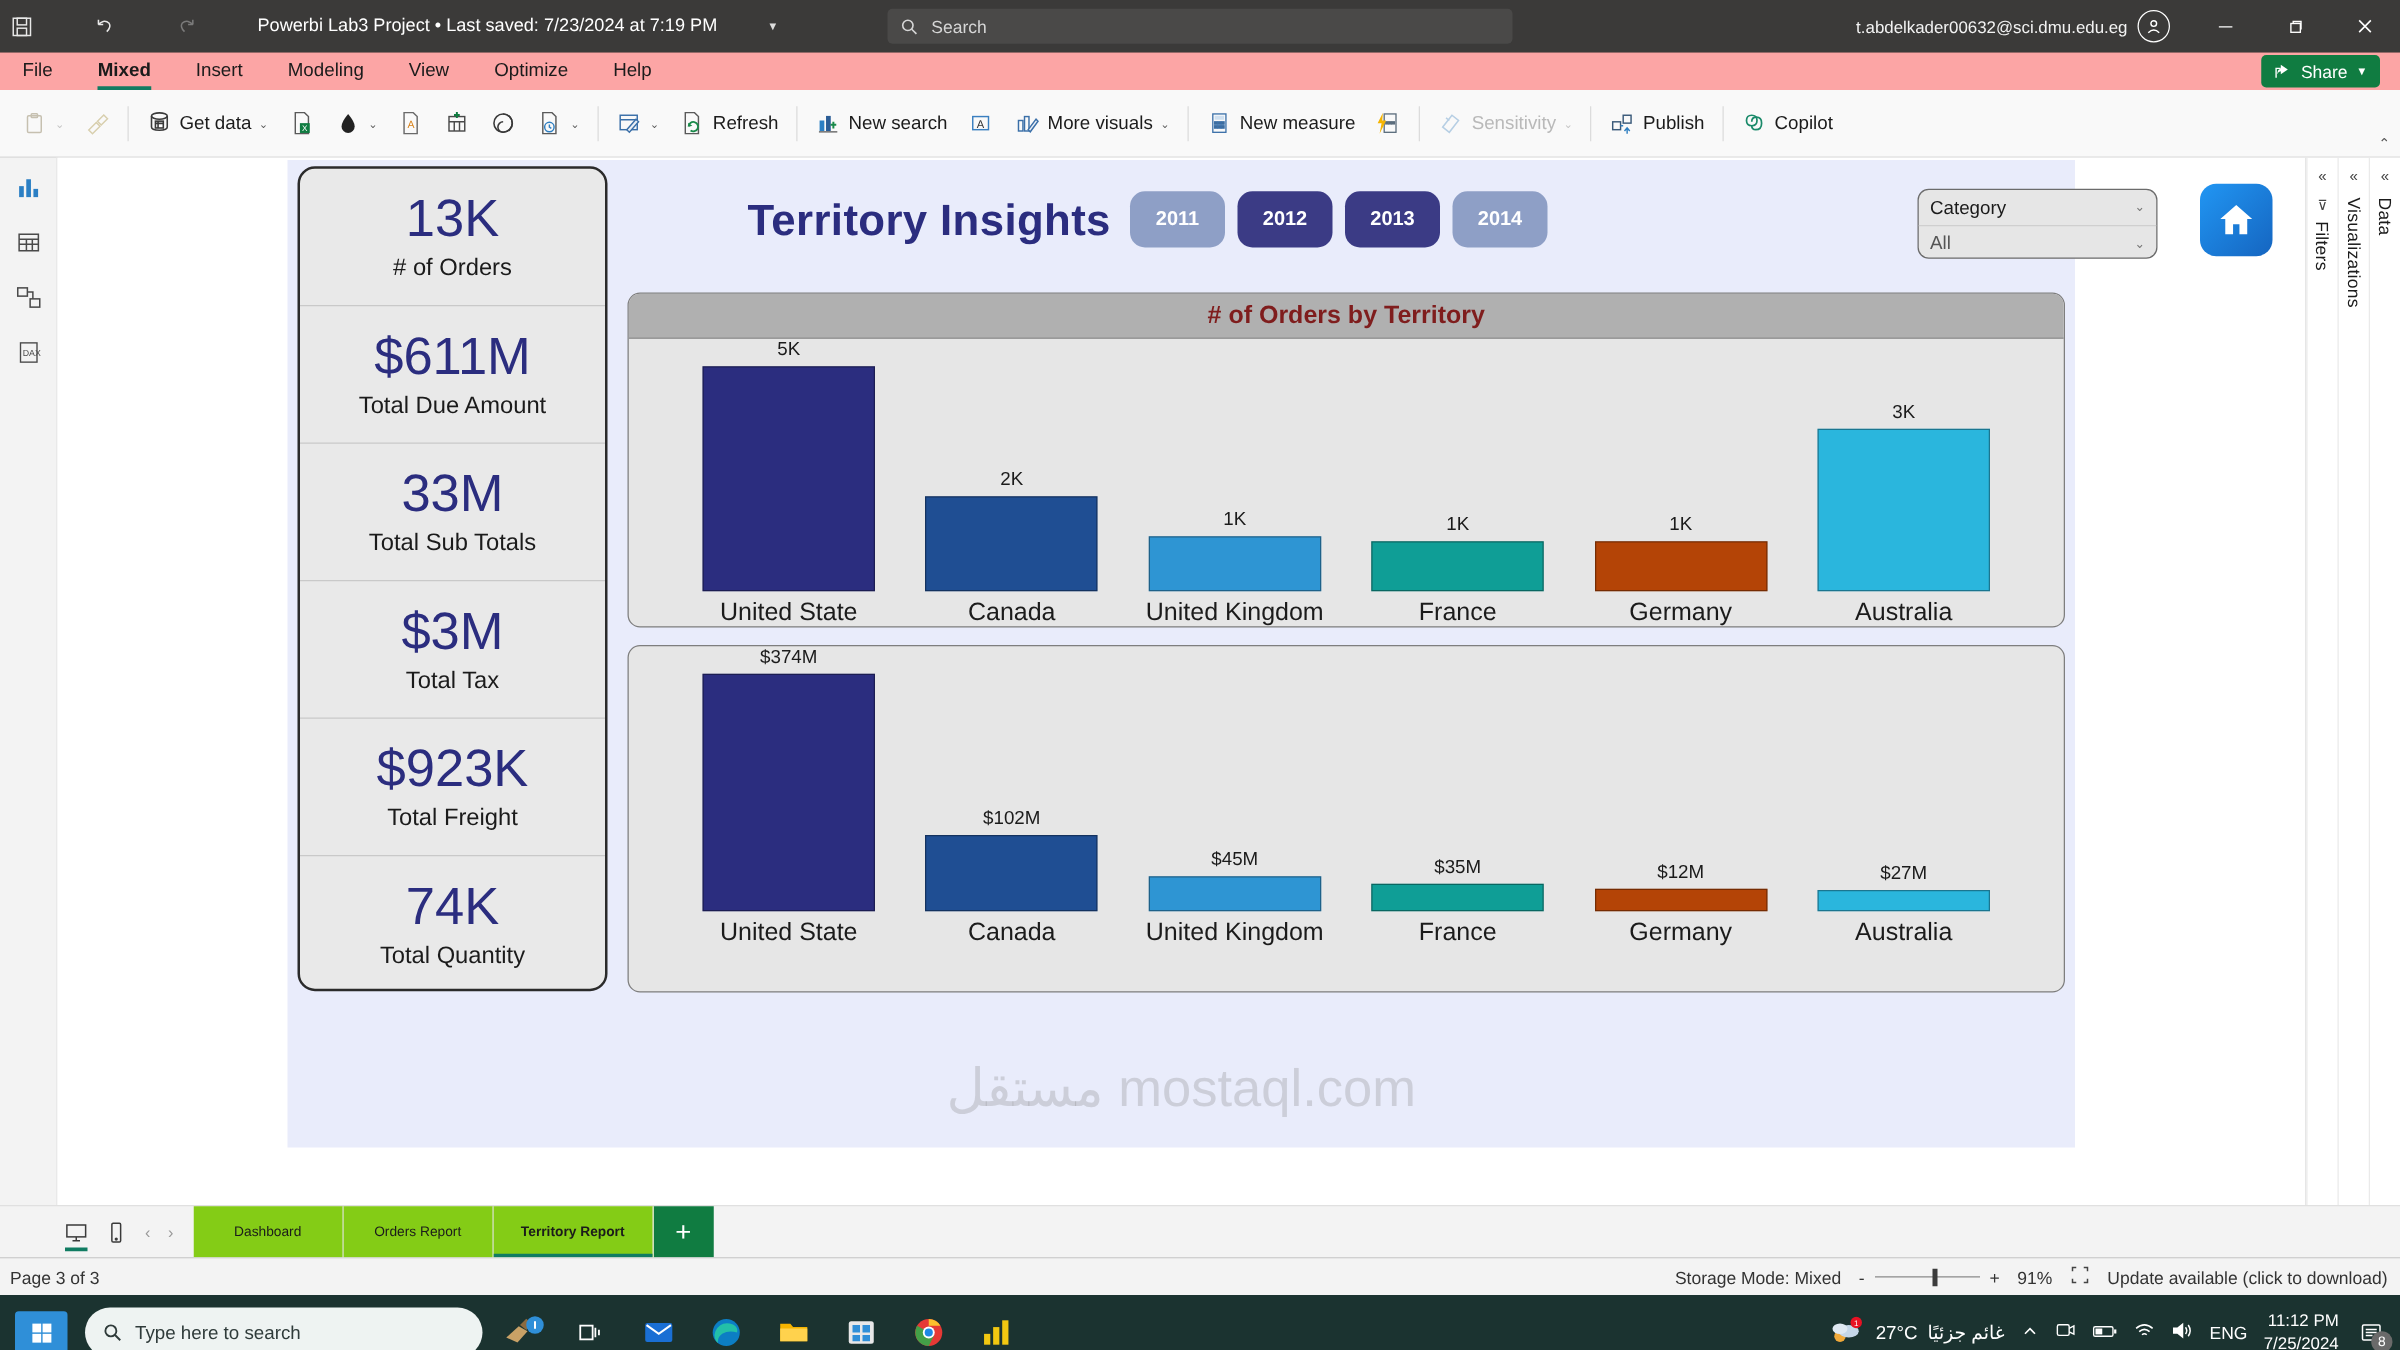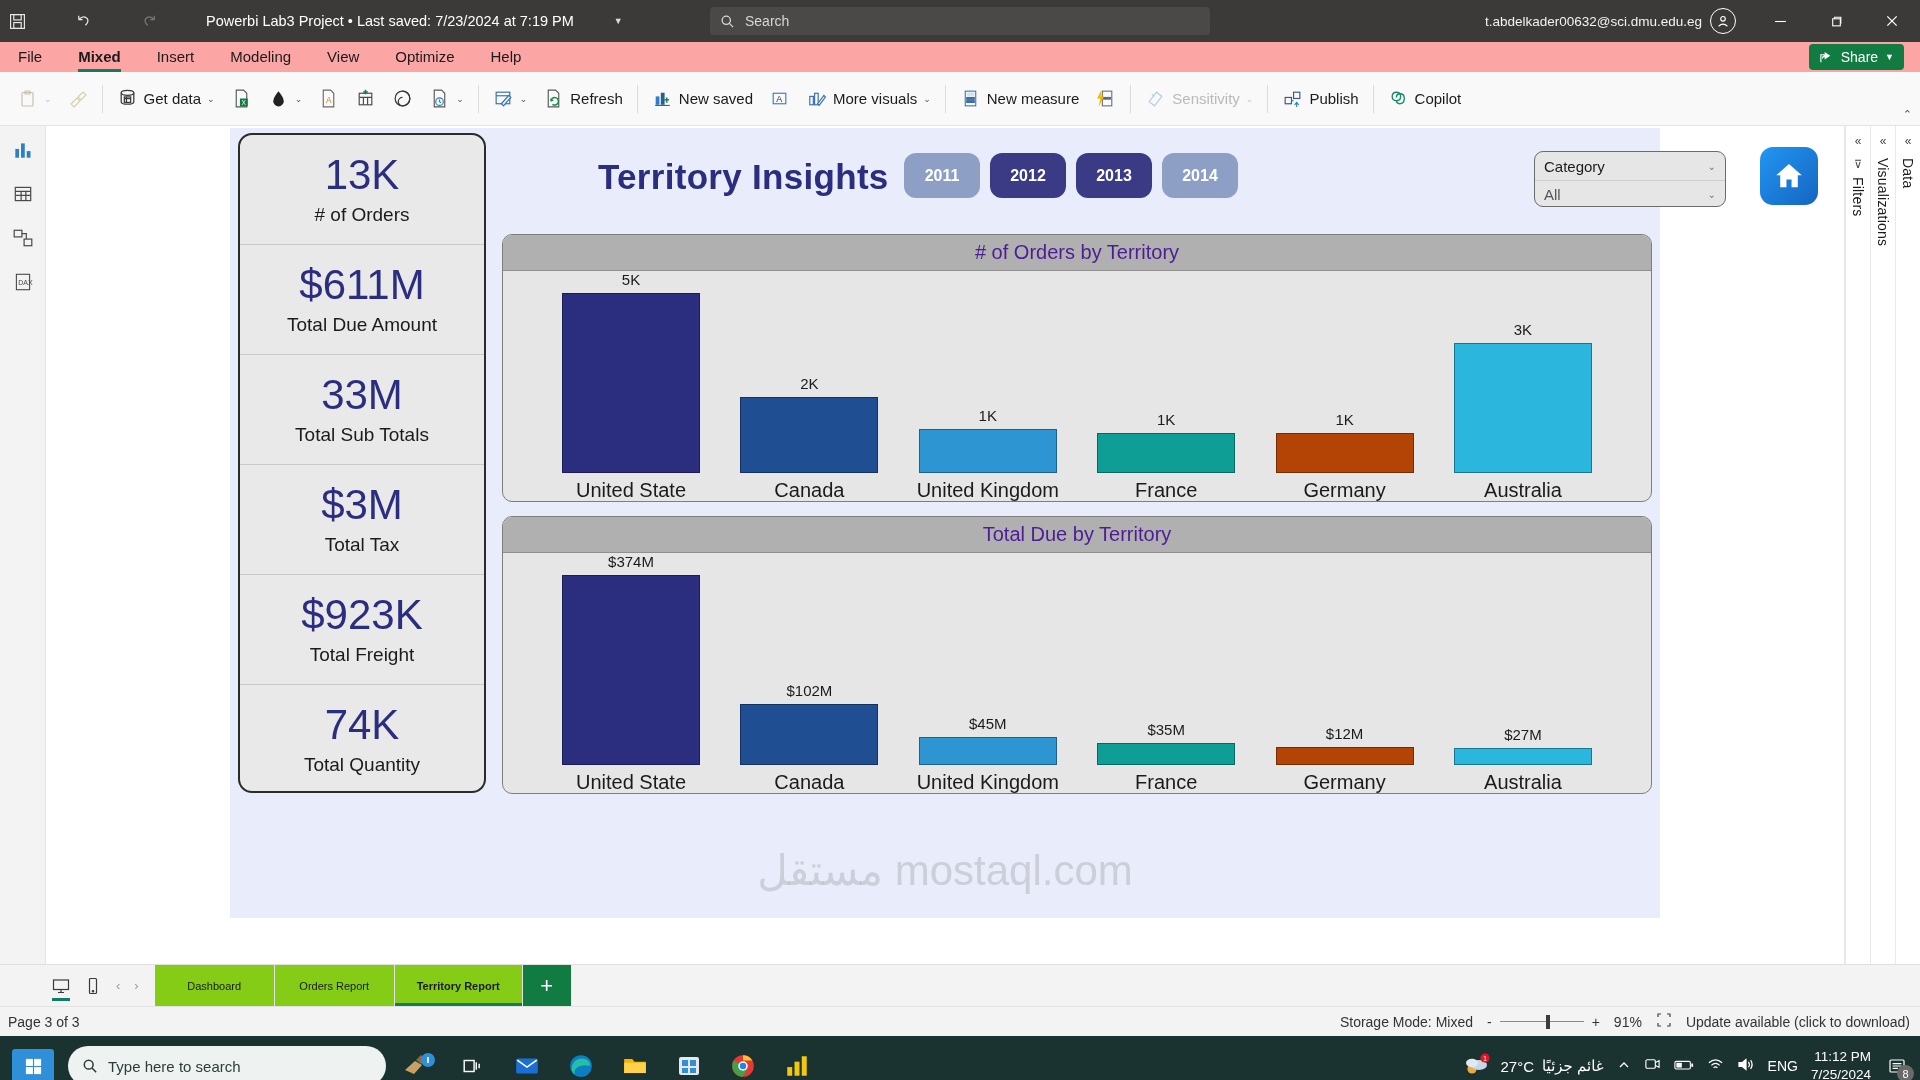--- a/index.html
+++ b/index.html
@@ -148,21 +148,21 @@
 
   
   .panel {
     position: absolute; left: 272px; right: 8px;
     background: #e6e6e6; border: 1.6px solid #7e7e7e; border-radius: 10px; overflow: hidden;
   }
   .panel.p1 { top: 106px; height: 268px; }
   .panel.p2 { top: 388px; height: 278px; }
   .panel-title {
     height: 36px; background: #b0b0b0; display: flex; align-items: center;
-    justify-content: center; font-size: 20px; font-weight: normal; color: #4c1d95;
+    justify-content: center; font-size: 20px; font-weight: bold; color: #7f1d1d;
     border-bottom: 1px solid #8f8f8f;
   }
   .plot {
     position: relative; height: calc(100% - 36px); padding: 0 59px;
     display: flex; align-items: flex-end; justify-content: space-between; gap: 16px;
   }
   .bar-col {
     width: 138px; display: flex; flex-direction: column; align-items: center;
     justify-content: flex-end; height: 100%;
   }
@@ -403,21 +403,21 @@
   </div>
   <div class="rsep"></div>
 
   <div class="rb">
     <svg width="21" height="21" viewBox="0 0 20 20">
       <rect x="3.5" y="8" width="3.6" height="8" fill="#2b7fc4"></rect>
       <rect x="8.4" y="4.5" width="3.6" height="11.5" fill="#2b5d96"></rect>
       <path d="M14 14 V9 M11.8 11.2 H16.2" stroke="#1a8a4a" stroke-width="1.5"></path>
       <path d="M3 16.6 H17" stroke="#555" stroke-width="1"></path>
     </svg>
-    <span>New saved</span>
+    <span>New search</span>
   </div>
   <div class="rb">
     <svg width="21" height="21" viewBox="0 0 20 20" fill="none" stroke="#3a7fc0" stroke-width="1.1">
       <rect x="4" y="5" width="12" height="10"></rect>
       <text x="7" y="13.4" font-size="8.5" fill="#333" stroke="none" font-family="Liberation Sans">A</text>
     </svg>
   </div>
   <div class="rb">
     <svg width="21" height="21" viewBox="0 0 20 20" fill="none" stroke="#3a6fa8" stroke-width="1.1">
       <rect x="3.6" y="8" width="3.4" height="8"></rect>
@@ -613,21 +613,20 @@
           </div>
           <div class="bar-col">
             <div class="bar-lab">3K</div>
             <div class="bar" style="height:130px;background:#2ab6dd"></div>
             <div class="cat-lab">Australia</div>
           </div>
         </div>
       </div>
 
       <div class="panel p2">
-        <div class="panel-title">Total Due by Territory</div>
         <div class="plot">
           <div class="bar-col">
             <div class="bar-lab">$374M</div>
             <div class="bar" style="height:223px;background:#2b2d7f"></div>
             <div class="cat-lab">United State</div>
           </div>
           <div class="bar-col">
             <div class="bar-lab">$102M</div>
             <div class="bar" style="height:61px;background:#1f4e93"></div>
             <div class="cat-lab">Canada</div>

